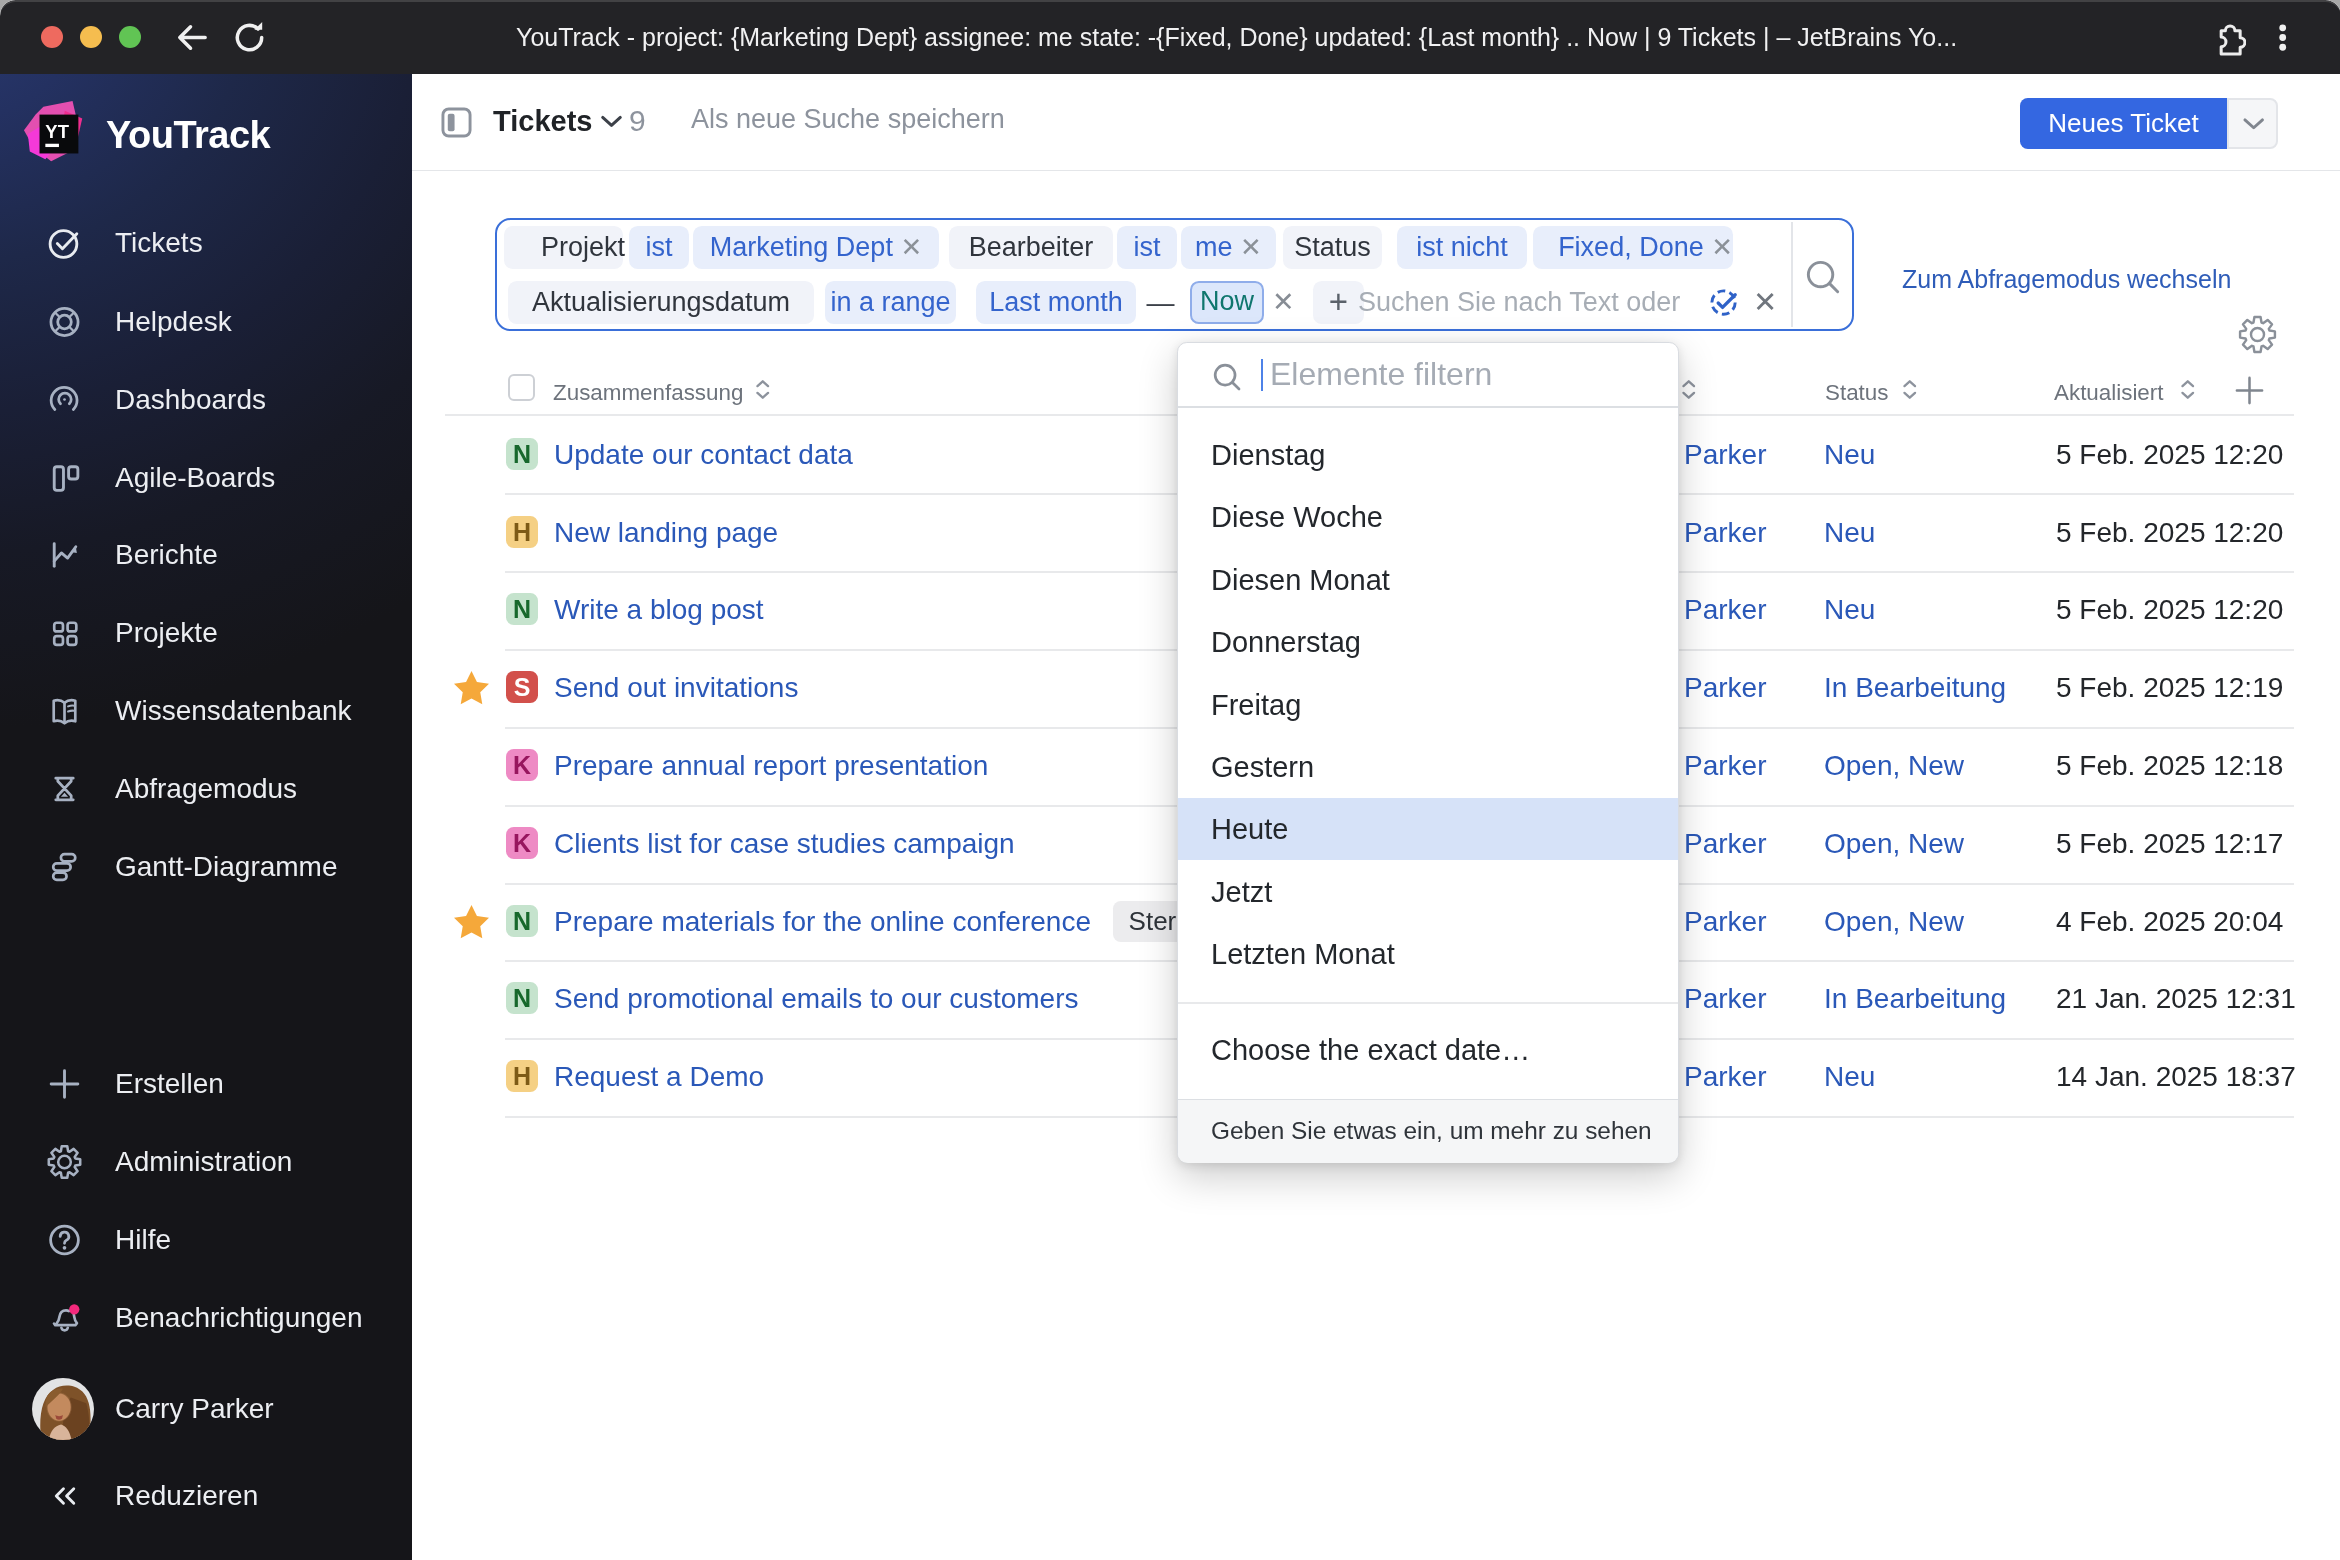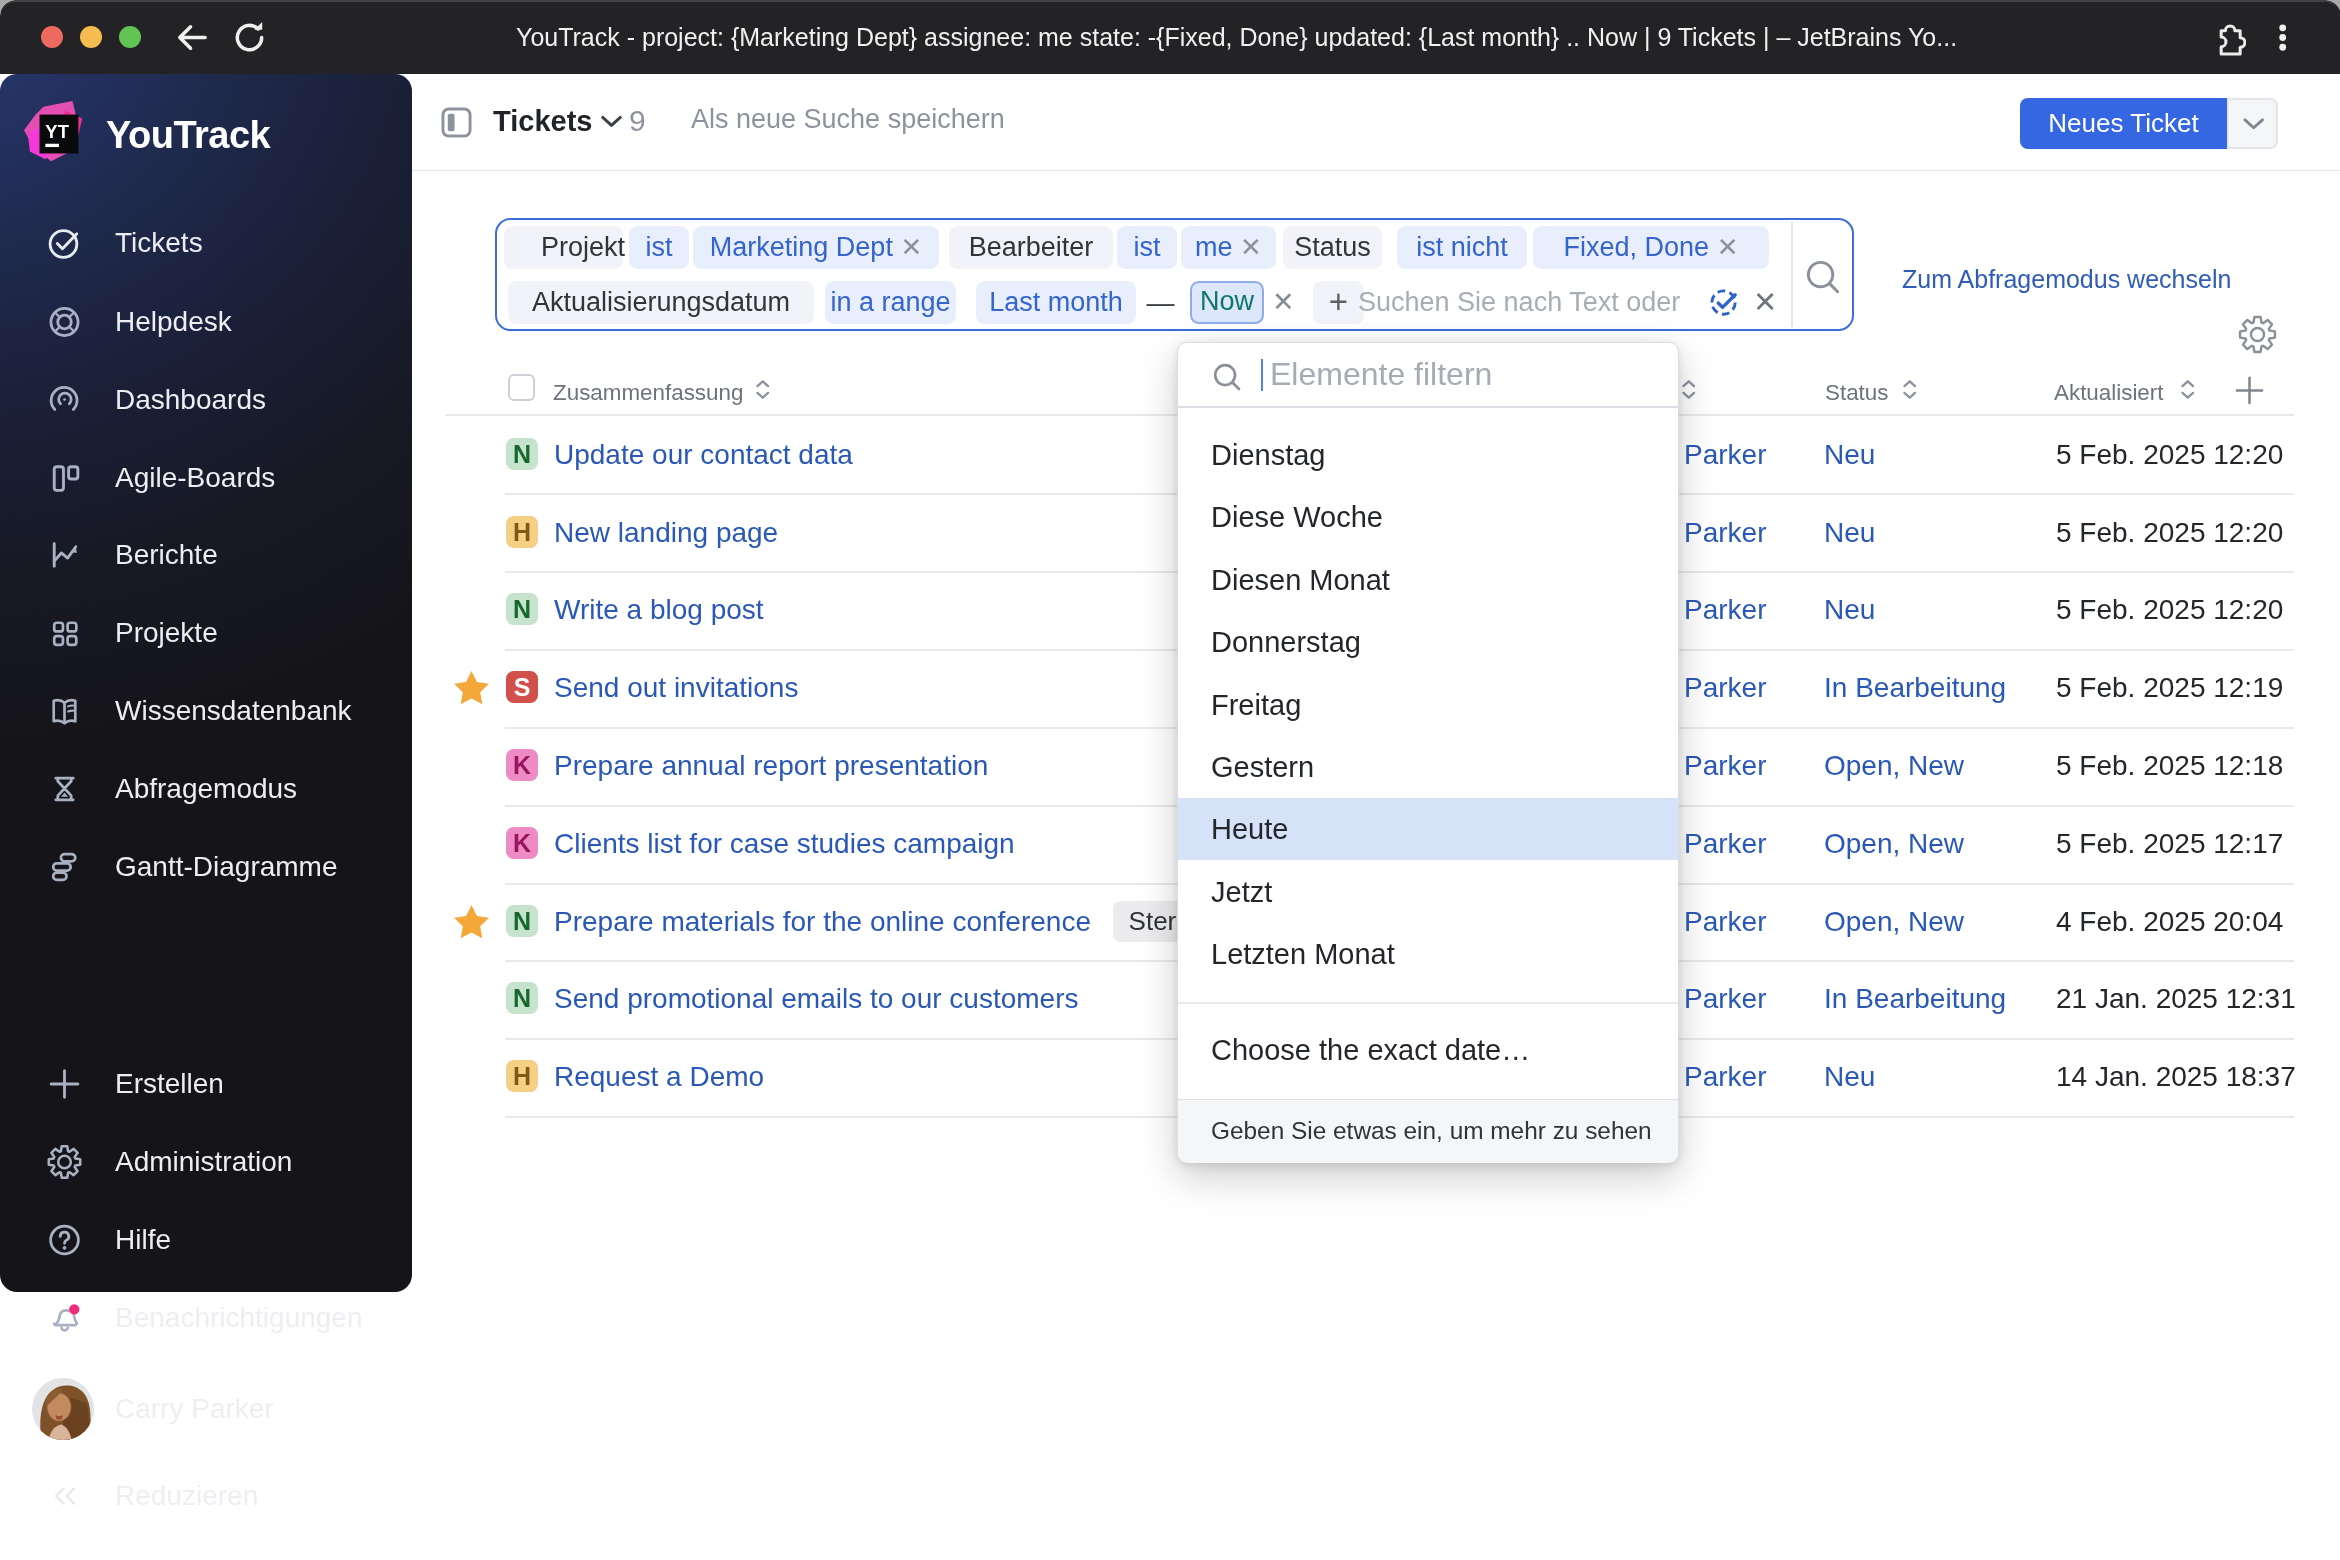--- a/index.html
+++ b/index.html
@@ -7,23 +7,22 @@
 .window { position:absolute; left:0; top:0; width:2341px; height:1560px; border-radius:15.6px 15.6px 0 0; overflow:hidden; background:#fff; }
 .abs { position:absolute; }
 
 
 .chrome { position:absolute; left:0; top:0; width:2341px; height:74px; background:#232326; border-radius:15.6px 15.6px 0 0; box-shadow: inset 0 2px 0 rgba(255,255,255,.14); }
 .tl { position:absolute; top:26px; width:22.4px; height:22.4px; border-radius:50%; }
 .chrome-title { position:absolute; top:23.4px; left:516px; width:1482px; font-size:25px; color:#f1f1f2; white-space:nowrap; }
 .chrome-ic { position:absolute; top:17.6px; }
 
 
-.sidebar { position:absolute; left:0; top:74px; width:412px; height:1218px;
+.sidebar { position:absolute; left:0; top:74px; width:412px; height:1486px;
   background: radial-gradient(995px 878px at -16% -6%, #2b3c74 0%, #243161 16%, #1e2849 32%, #1a1f36 49%, #171925 65%, #151519 85%);
-  border-radius: 17px;
 }
 .nav-item { position:absolute; left:0; width:412px; height:62px; }
 .nav-ic { position:absolute; left:46px; top:50%; transform:translateY(-50%); width:37px; height:37px; }
 .nav-tx { position:absolute; left:115px; top:50%; transform:translateY(-50%); font-size:28px; color:#eceef2; white-space:nowrap; }
 .logo-tx { position:absolute; left:106px; top:40px; font-size:38px; font-weight:bold; color:#fff; letter-spacing:-0.5px; }
 
 
 .content { position:absolute; left:412px; top:74px; width:1929px; height:1486px; background:#fff; }
 .hdr-border { position:absolute; left:412px; top:170px; width:1929px; height:1px; background:#e4e6e9; }
 .t-bold { position:absolute; font-weight:bold; font-size:29px; color:#202327; }
@@ -246,21 +245,21 @@
     <div class="searchbox"></div>
 
     <div class="chip chip-f row1" style="left:504px; width:119px; line-height:43px;padding-left:37px;">Projekt</div>
     <div class="chip chip-v row1" style="left:629px; width:60px; line-height:43px;">ist</div>
     <div class="chip chip-v row1" style="left:693px; width:246px; line-height:43px;">Marketing Dept <span class="x">✕</span></div>
     <div class="chip chip-f row1" style="left:949px; width:164px; line-height:43px;">Bearbeiter</div>
     <div class="chip chip-v row1" style="left:1117px; width:60px; line-height:43px;">ist</div>
     <div class="chip chip-v row1" style="left:1181px; width:95px; line-height:43px;">me <span class="x">✕</span></div>
     <div class="chip chip-f row1" style="left:1283px; width:99px; line-height:43px;">Status</div>
     <div class="chip chip-v row1" style="left:1397px; width:130px; line-height:43px;">ist nicht</div>
-    <div class="chip chip-v row1" style="left:1533px; width:236px; line-height:43px;">Fixed, Done <span class="x">✕</span></div>
+    <div class="chip chip-v row1" style="left:1533px; width:200px; line-height:43px;text-align:right;">Fixed, Done <span class="x">✕</span></div>
 
     <div class="chip chip-f row2" style="left:508px; width:306px; line-height:43px;">Aktualisierungsdatum</div>
     <div class="chip chip-v row2" style="left:825px; width:131px; line-height:43px;">in a range</div>
     <div class="chip chip-v row2" style="left:976px; width:160px; line-height:43px;">Last month</div>
     <div class="abs" style="left:1139px; top:281px; width:43px; text-align:center; font-size:28px; color:#3c4149; line-height:43px;">—</div>
     <div class="chip row2" style="left:1190px; width:74px; line-height:37px; background:#dce7fb; border:2.9px solid #8fadea; color:#0f766e;">Now</div>
     <div class="abs" style="left:1272px; top:281px; font-size:27px; color:#878d95; line-height:43px;">✕</div>
     <div class="chip chip-f row2" style="left:1313px; width:51px; line-height:41px; color:#5a616a; font-size:33px;">+</div>
     <div class="abs" style="left:1358px; top:281px; font-size:27px; color:#a7adb5; line-height:43px;">Suchen Sie nach Text oder</div>
     <svg class="abs" style="left:1707px; top:286px;" width="35" height="35" viewBox="0 0 36 36">

